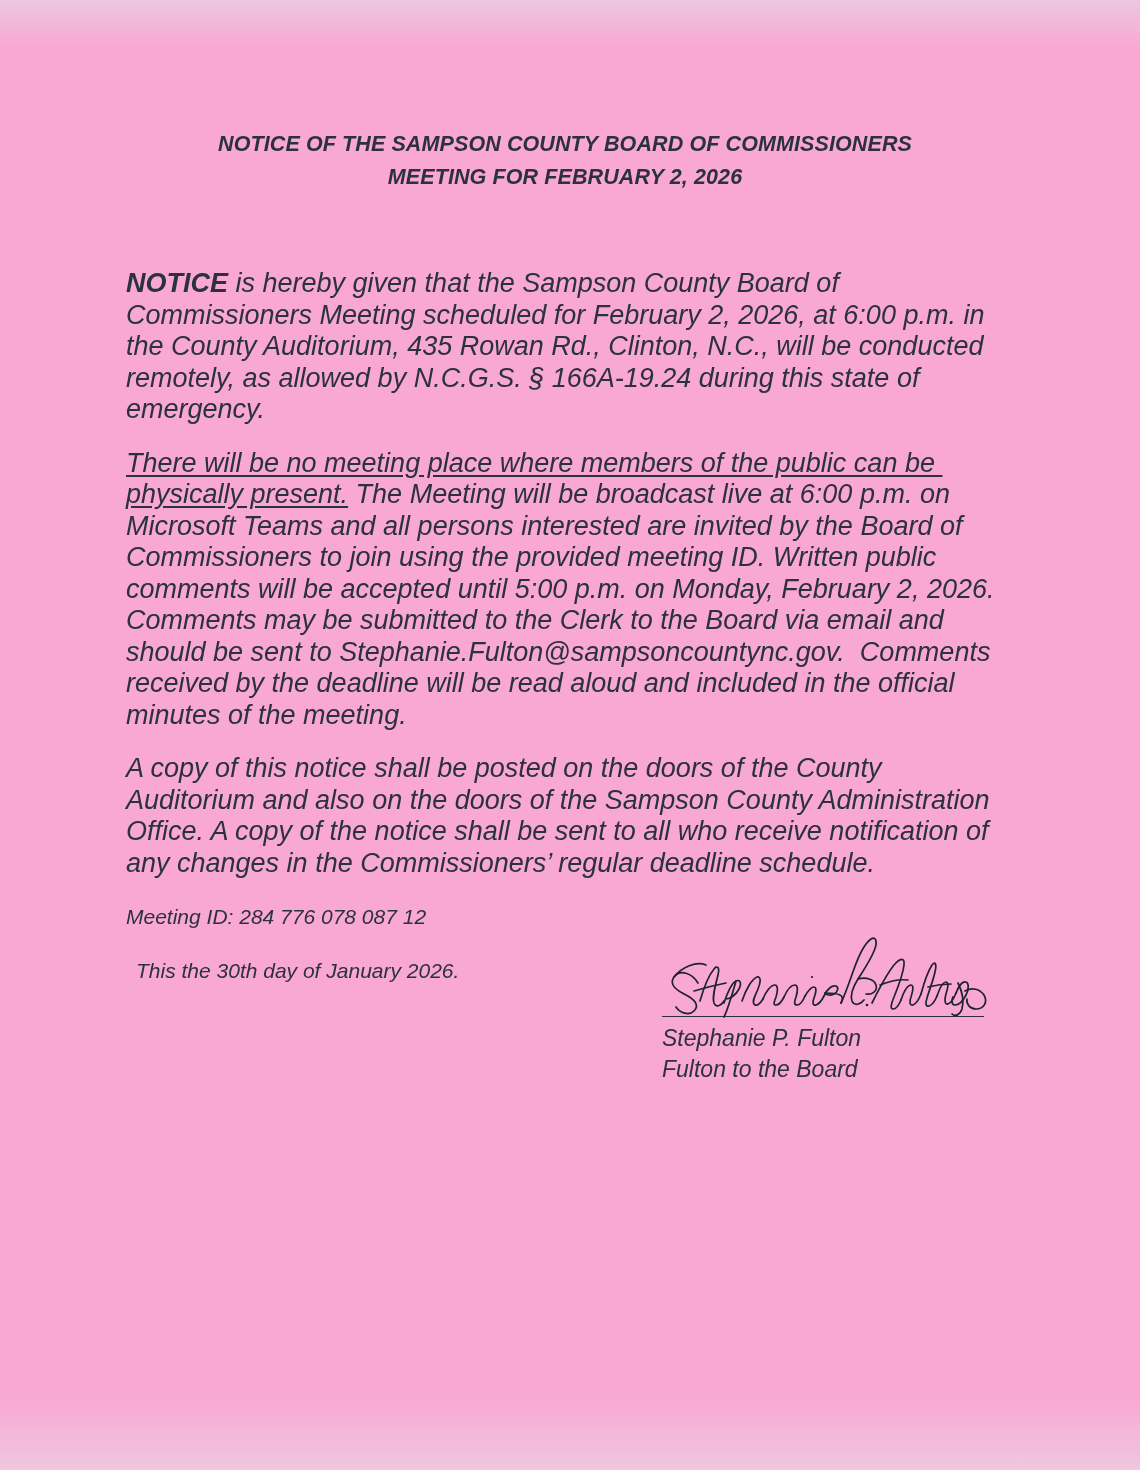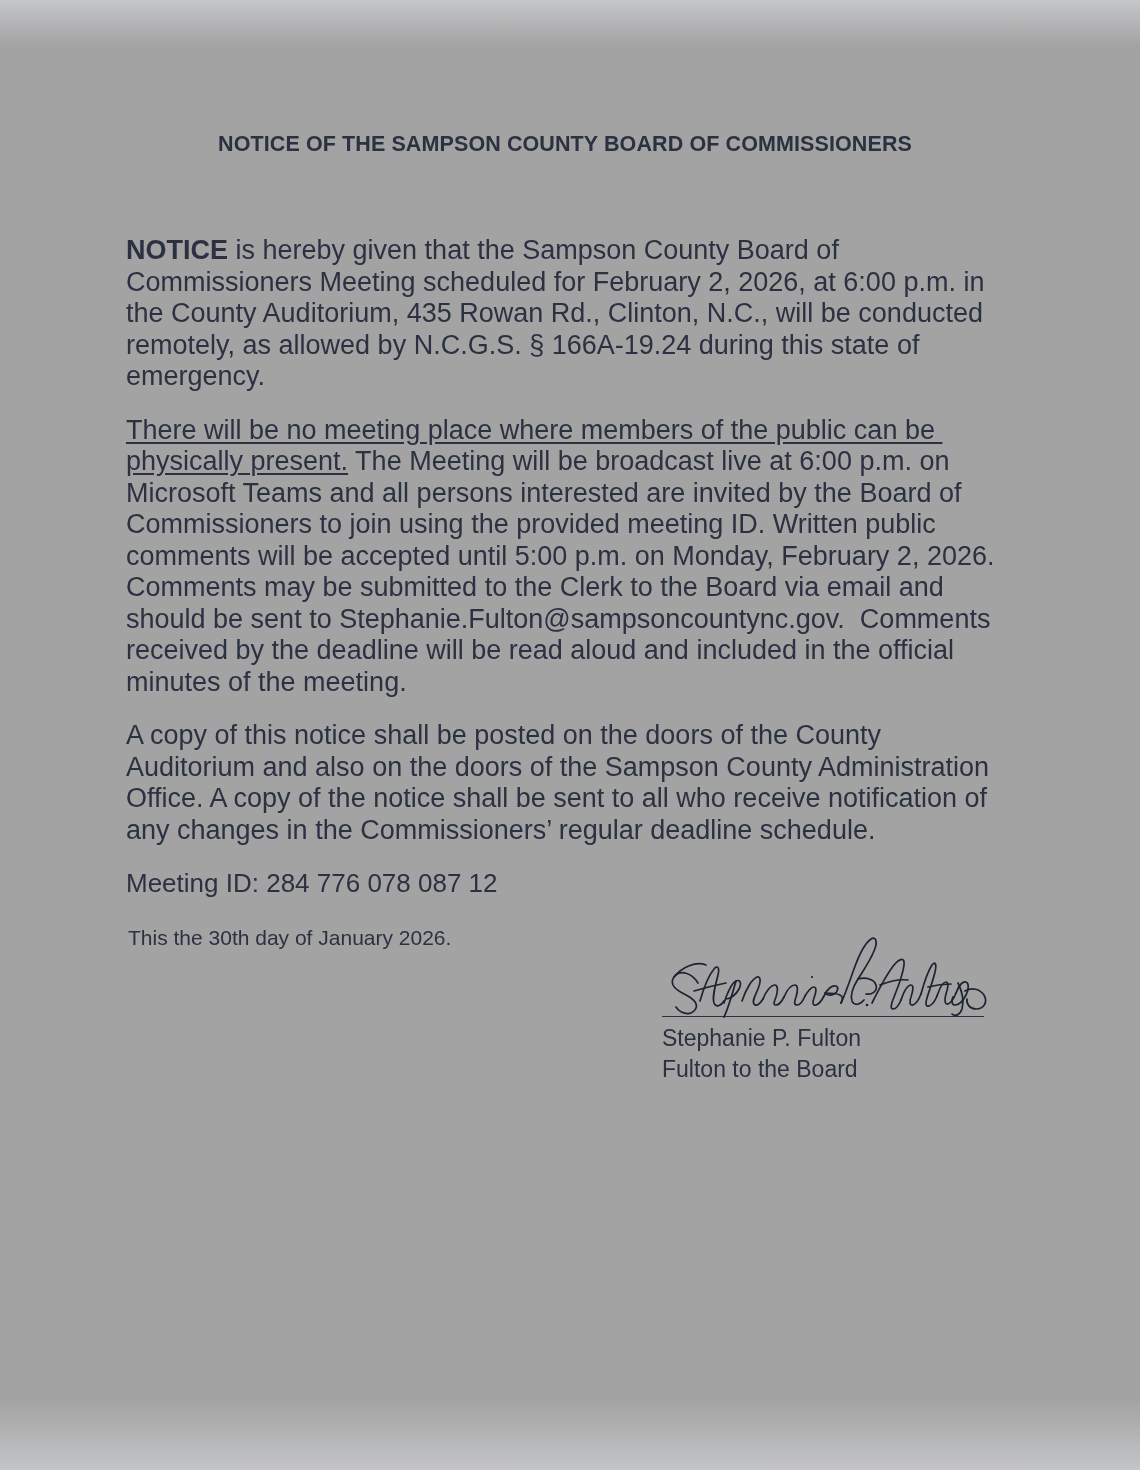--- a/index.html
+++ b/index.html
@@ -12,21 +12,22 @@
     height: 1470px;
     position: relative;
     font-family: "Liberation Sans", sans-serif;
     color: #2b3141;
     overflow: hidden;
   }
 
   .page {
     position: absolute;
     inset: 0;
-    background: #a3a3a3;
+    background: #f9a8d4;
+    font-style: italic;
   }
 
   
   .scan-noise-top {
     position: absolute;
     top: 0; left: 0; right: 0; height: 46px;
     background: linear-gradient(180deg, rgba(225,227,232,0.55) 0%, rgba(255,255,255,0) 100%);
     pointer-events: none;
   }
   .scan-noise-bottom {
@@ -67,27 +68,27 @@
     text-align: left;
     white-space: pre-wrap;
   }
   p.para:last-child { margin-bottom: 0; }
 
   .bold { font-weight: bold; }
   .underline { text-decoration: underline; text-underline-offset: 3px; }
 
   .meeting-lines {
     margin: 0 0 22px 0;
-    font-size: 26px;
+    font-size: 21px;
     line-height: 31.5px;
   }
   .meeting-lines div { white-space: pre; }
 
   .closing-line {
-    margin: 2px;
+    margin: 10px;
     font-size: 21px;
     line-height: 31.5px;
   }
 
   
   .signature-block {
     position: absolute;
     left: 662px;
     top: 925px;
     width: 400px;
@@ -115,20 +116,21 @@
 <body>
 
 <div class="page">
   <div class="scan-noise-top"></div>
   <div class="scan-noise-bottom"></div>
 
   <div class="content">
 
     <h1 class="heading">
       <span class="heading-line">NOTICE OF THE SAMPSON COUNTY BOARD OF COMMISSIONERS</span>
+      <span class="heading-line">MEETING FOR FEBRUARY 2, 2026</span>
     </h1>
 
     <div class="body-block">
 
       <p class="para"><span class="bold">NOTICE</span><span> is hereby given that the Sampson County Board of Commissioners Meeting scheduled for February 2, 2026, at 6:00 p.m. in the County Auditorium, 435 Rowan Rd., Clinton, N.C., will be conducted remotely, as allowed by N.C.G.S. § 166A-19.24 during this state of emergency.</span></p>
 
       <p class="para"><span class="underline">There will be no meeting place where members of the public can be physically present.</span><span> The Meeting will be broadcast live at 6:00 p.m. on Microsoft Teams and all persons interested are invited by the Board of Commissioners to join using the provided meeting ID. Written public comments will be accepted until 5:00 p.m. on Monday, February 2, 2026. Comments may be submitted to the Clerk to the Board via email and should be sent to Stephanie.Fulton@sampsoncountync.gov.  Comments received by the deadline will be read aloud and included in the official minutes of the meeting.</span></p>
 
       <p class="para">A copy of this notice shall be posted on the doors of the County Auditorium and also on the doors of the Sampson County Administration Office. A copy of the notice shall be sent to all who receive notification of any changes in the Commissioners’ regular deadline schedule.</p>
 

